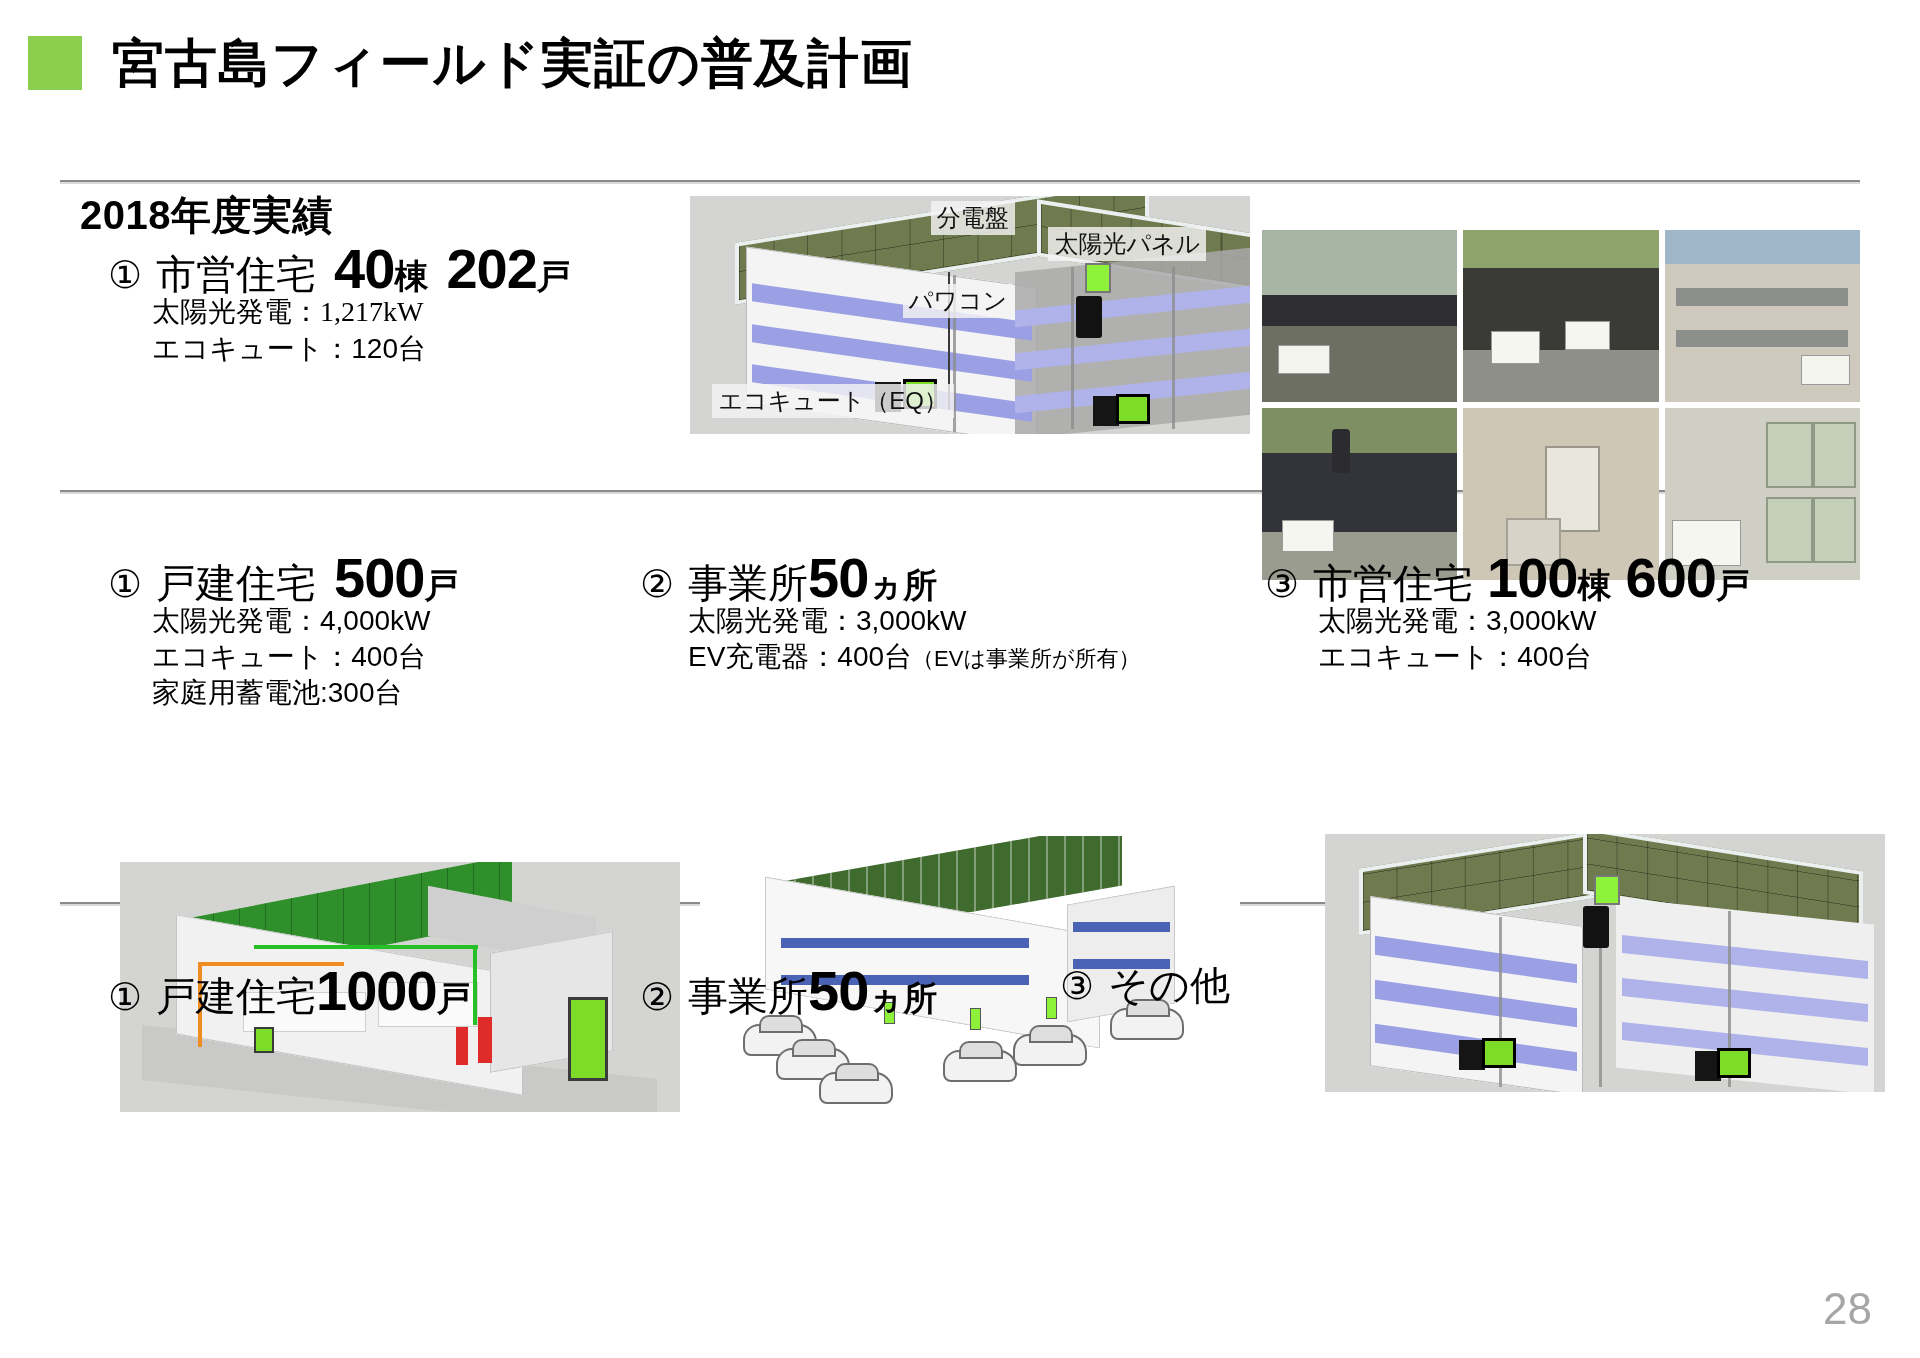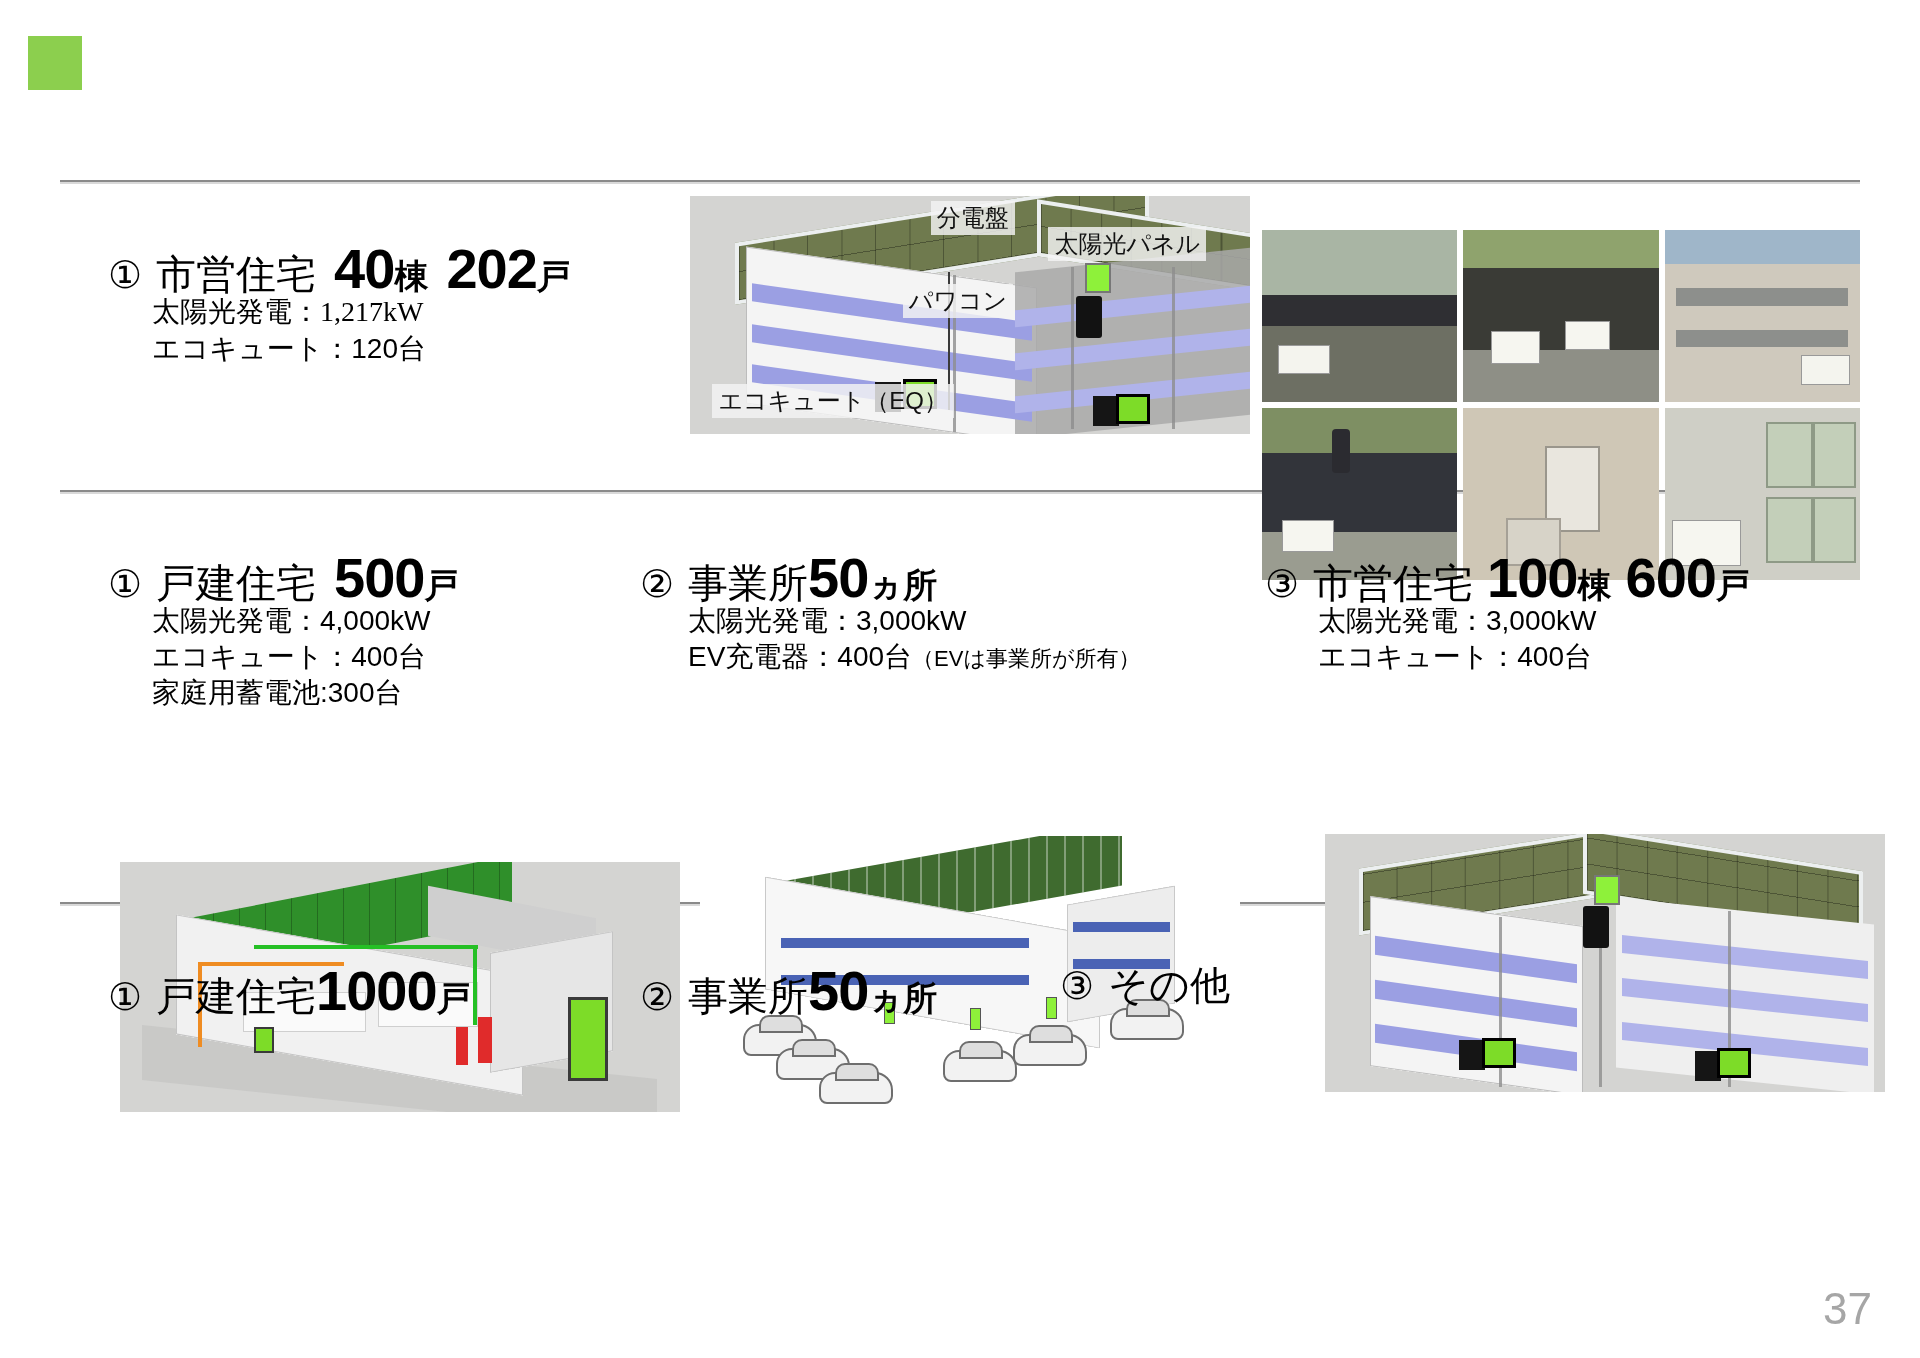--- a/index.html
+++ b/index.html
@@ -145,27 +145,29 @@
   
   [data-interactable]{box-sizing:border-box;}
 </style>
 </head>
 <body>
 
 <div class="slide" data-interactable="false">
 
   <div class="title-row" data-interactable="false">
     <div class="title-marker" data-interactable="false"></div>
+    <div class="title-text" data-interactable="false">宮古島フィールド実証の普及計画</div>
   </div>
 
 
   <div class="rule r1" data-interactable="false"></div>
   <div class="rule r2" data-interactable="false"></div>
   <div class="rule r3" data-interactable="false"></div>
 
+  <div class="sec-head h2018" data-interactable="false">2018年度実績</div>
 
   <div class="item i2018" data-interactable="false">
     <span class="circnum" data-interactable="false">①</span>
     <span class="lbl" data-interactable="false">市営住宅</span>
     <span style="width:18px"></span>
     <span class="big" data-interactable="false">40</span>
     <span class="unit" data-interactable="false">棟</span>
     <span style="width:18px"></span>
     <span class="big" data-interactable="false">202</span>
     <span class="unit" data-interactable="false">戸</span>
@@ -366,15 +368,15 @@
     <span class="lbl" data-interactable="false">事業所</span>
     <span class="big" data-interactable="false">50</span>
     <span class="unit" data-interactable="false">ヵ所</span>
   </div>
 
   <div class="item i2020c" data-interactable="false">
     <span class="circnum" data-interactable="false">③</span>
     <span class="lbl" data-interactable="false">その他</span>
   </div>
 
-  <div class="pageno" data-interactable="false">37</div>
+  <div class="pageno" data-interactable="false">28</div>
 
 </div>
 
 </body></html>

